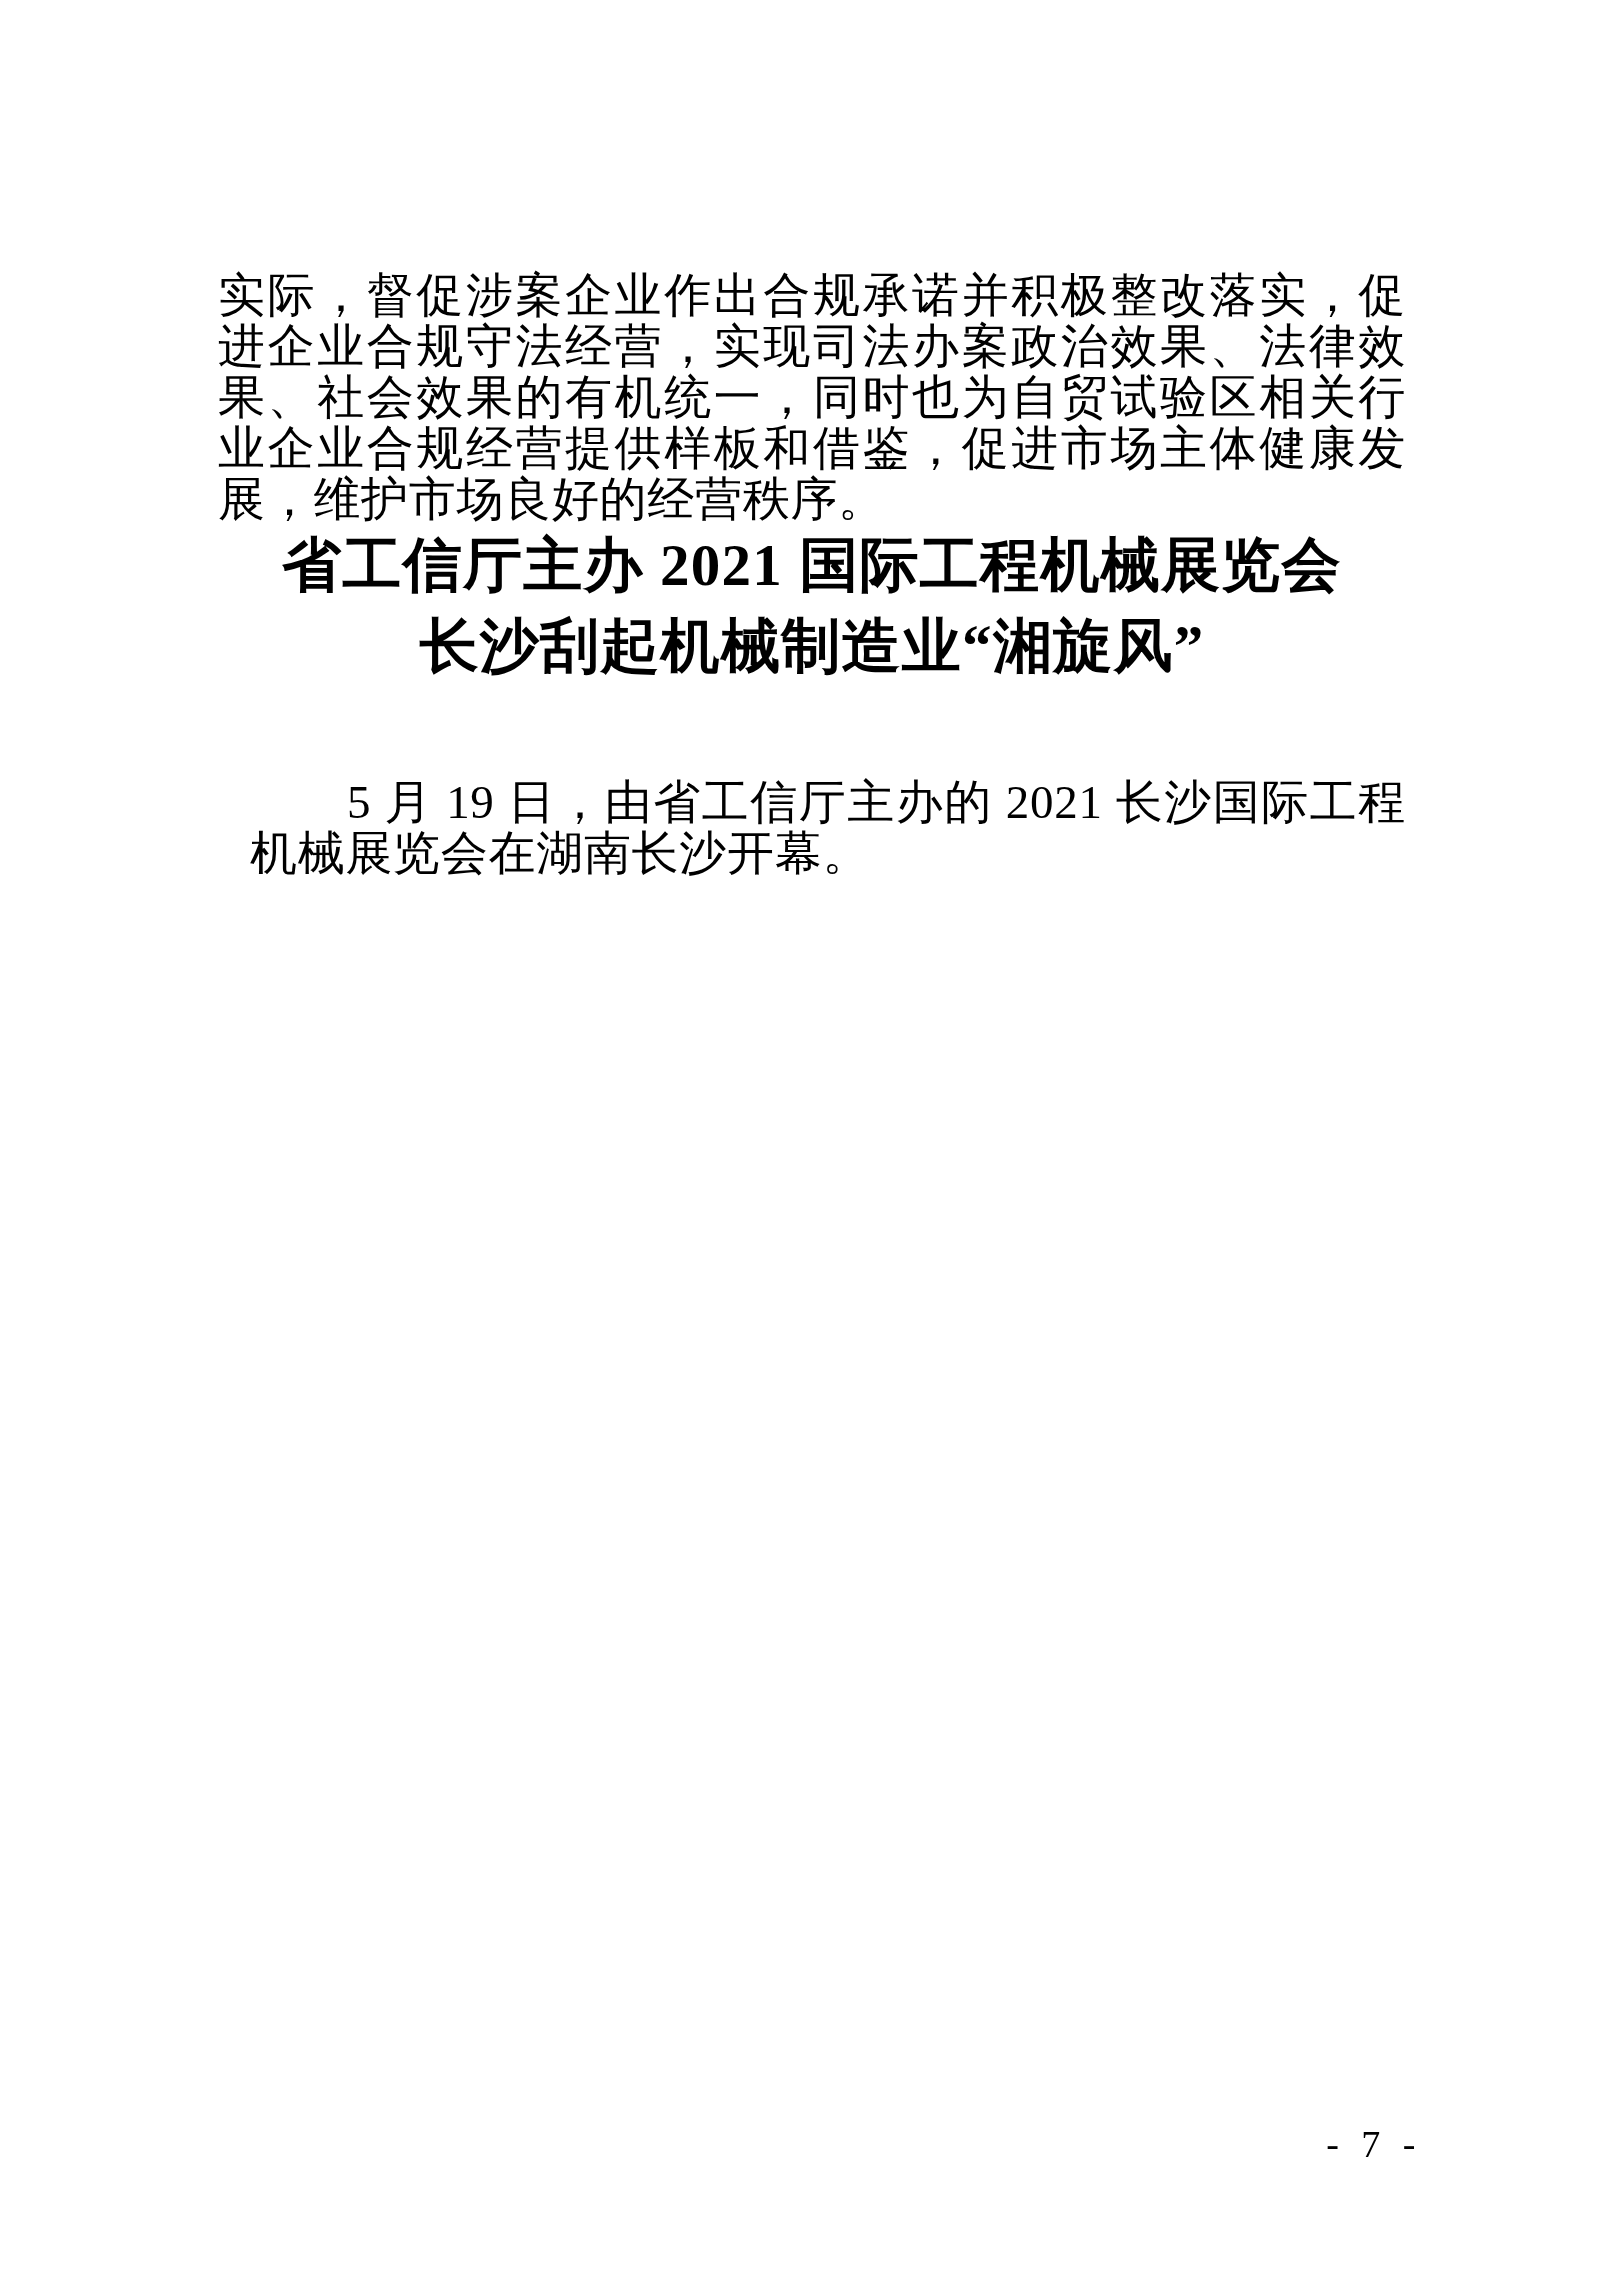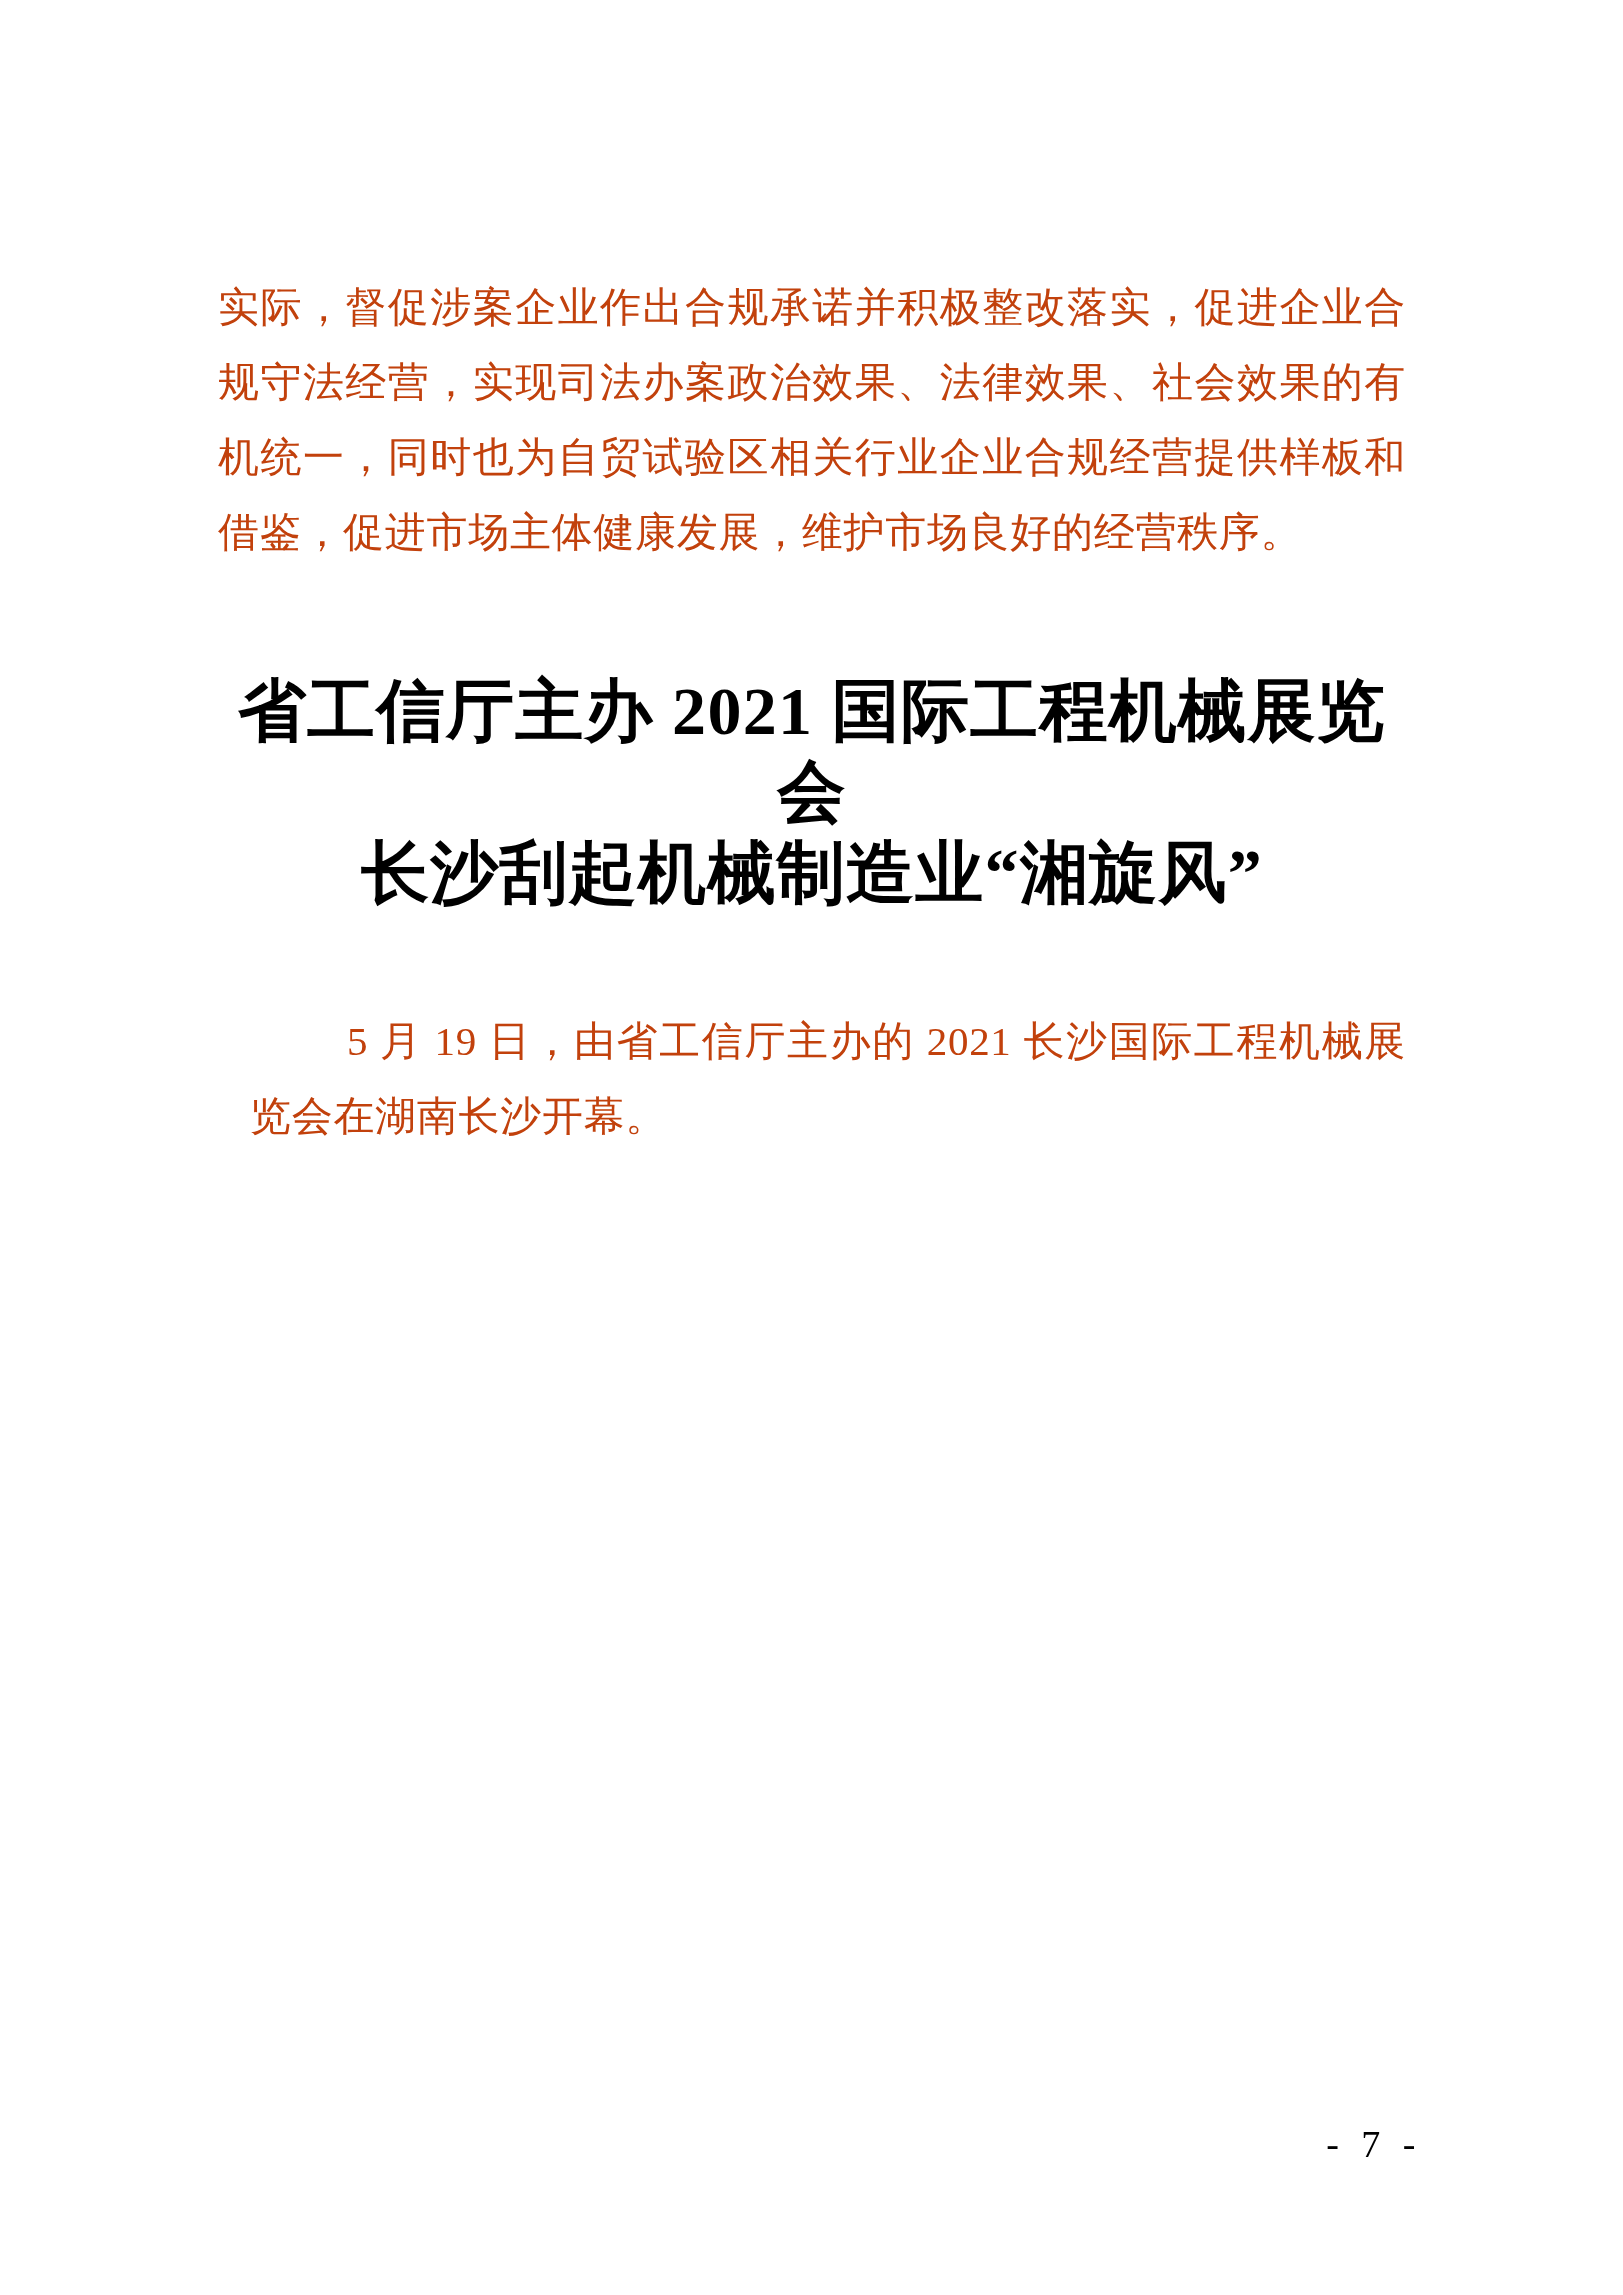--- a/index.html
+++ b/index.html
@@ -15,36 +15,35 @@
       color: #000000;
       overflow: hidden;
     }
     .text-column {
       position: absolute;
       left: 218px;
       top: 270px;
       width: 1188px;
     }
     .body-para {
-      font-size: 41px;
-      line-height: 75px;
+      font-size: 47px;
+      line-height: 51px;
       text-align: justify;
       letter-spacing: 0.7px;
-      color: #c2410c;
+      color: #000000;
     }
     .body-para.indent {
       text-indent: 97px;
       margin-left: 32px;
     }
     .article-title {
-      margin-top: 101px;
       margin-bottom: 90px;
       text-align: center;
       font-weight: bold;
-      font-size: 68px;
+      font-size: 59px;
       line-height: 81px;
       letter-spacing: 1.3px;
       color: #000000;
     }
     .page-number {
       position: absolute;
       top: 2122px;
       right: 201px;
       font-size: 38px;
       letter-spacing: 6.5px;

